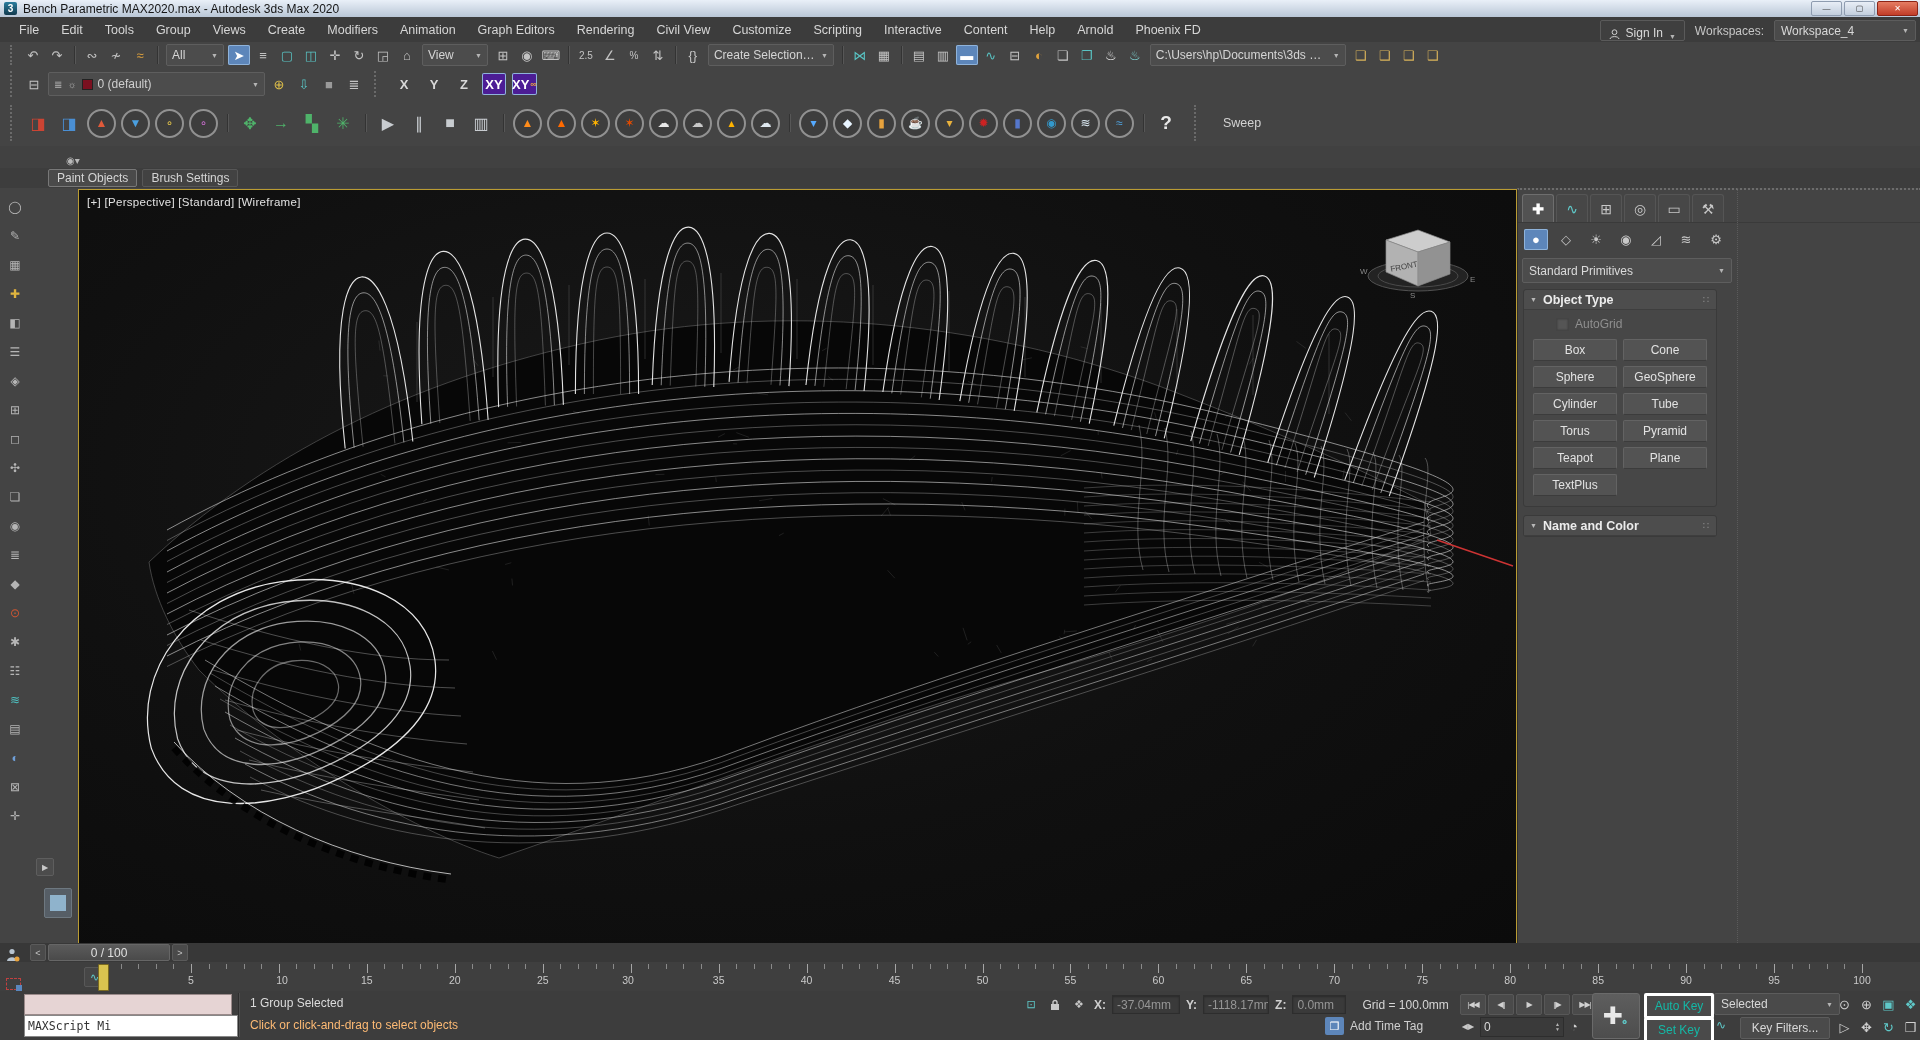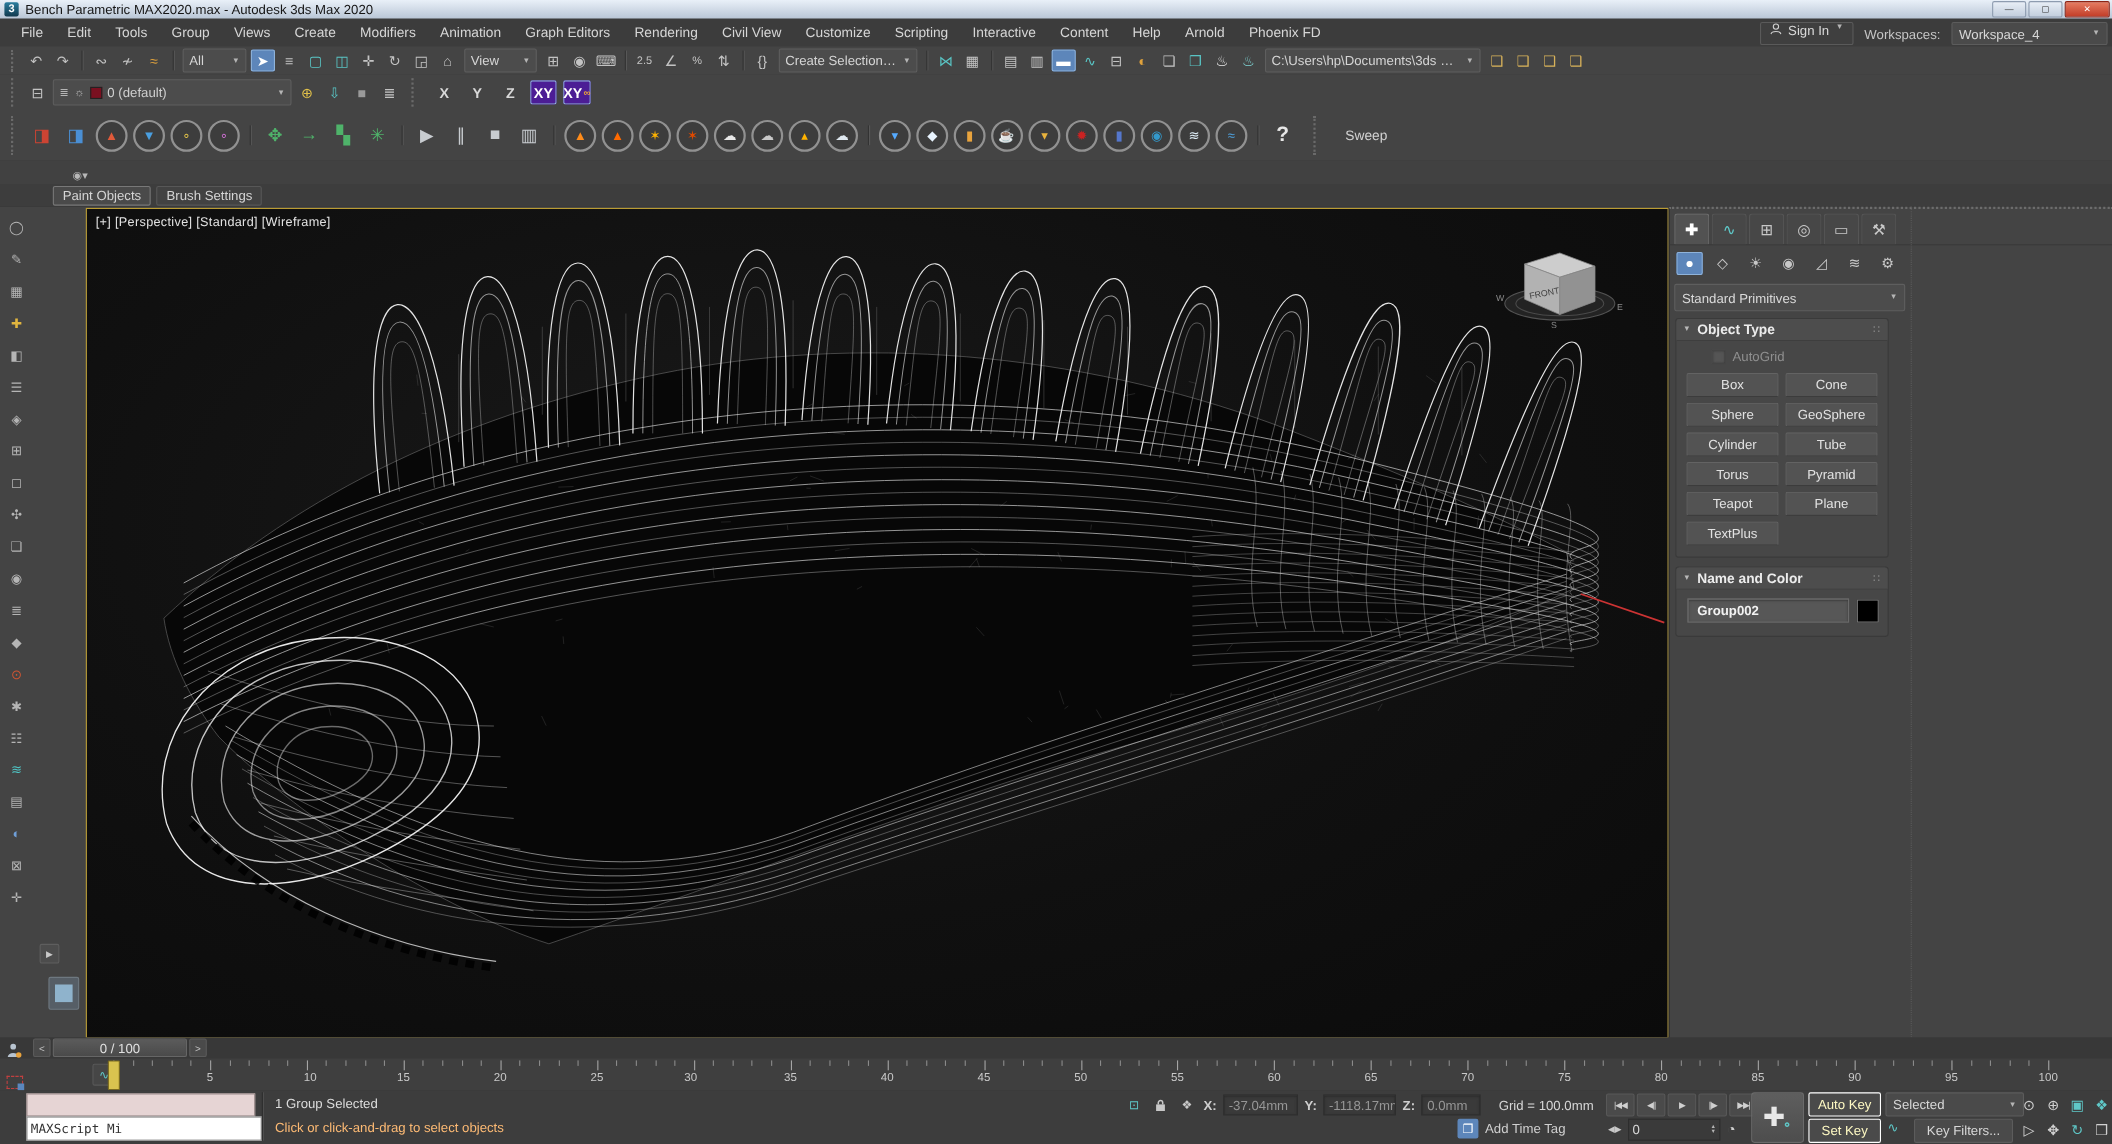--- a/index.html
+++ b/index.html
@@ -12,21 +12,21 @@
     font-weight:bold;font-size:10px;display:flex;align-items:center;justify-content:center;border-radius:2px}
   .apptitle{font-size:12px;color:#151515;white-space:nowrap}
   .winbtns{margin-left:auto;display:flex;gap:2px}
   .winbtn{width:29px;height:13px;display:flex;align-items:center;justify-content:center;font-size:8px;
     background:linear-gradient(#e8eef6,#c2cedd);border:1px solid #8e9cb0;border-radius:2px;color:#333}
   .winbtn.close{background:linear-gradient(#e57d63,#c23d28);color:#fff;border-color:#8d2416;width:39px}
   
   .menubar{top:17px;height:25px;background:#3c3c3c;border-bottom:1px solid #333;display:flex;align-items:center;padding-left:8px}
   .menu-item{padding:0 11px;color:#d6d6d6;font-size:12.5px;height:100%;display:flex;align-items:center}
   .mb-right{position:absolute;right:4px;top:3px;display:flex;align-items:center;gap:10px}
-  .signin{display:flex;align-items:flex-start;gap:6px;background:#3f3f3f;border:1px solid #5a5a5a;border-radius:2px;height:19px;padding:0 8px;color:#dadada}
+  .signin{display:flex;align-items:flex-end;gap:6px;background:#3f3f3f;border:1px solid #5a5a5a;border-radius:2px;height:19px;padding:0 8px;color:#dadada}
   .wslabel{color:#c6c6c6}
   .wsdd{display:flex;align-items:center;justify-content:space-between;width:128px;height:19px;background:#4a4a4a;border:1px solid #5c5c5c;border-radius:2px;padding:0 6px;color:#d8d8d8}
   .caret{font-size:7px;color:#b5b5b5}
   
   .toolbar1{top:42px;height:26px;background:#444;border-bottom:1px solid #3b3b3b;display:flex;align-items:center;gap:2px;padding-left:10px}
   .toolbar2{top:68px;height:32px;background:#444;border-bottom:1px solid #3b3b3b;display:flex;align-items:center;gap:3px;padding-left:10px}
   .pfxbar{top:100px;height:46px;background:#444;border-bottom:1px solid #383838;display:flex;align-items:center;gap:5px;padding-left:10px}
   .handle{width:4px;height:80%;border-left:2px dotted #6a6a6a;margin-right:4px}
   .tb-icon{min-width:22px;height:20px;display:inline-flex;align-items:center;justify-content:center;color:#c3c3c3;font-size:13px;border-radius:2px}
   .tb-icon.on{background:#5d86ba;color:#fff;box-shadow:inset 0 0 0 1px #8fb3da}
@@ -128,22 +128,22 @@
   .pb-btn{width:24px;height:19px;background:#4a4a4a;border:1px solid #585858;border-radius:2px;color:#d0d0d0;
     display:flex;align-items:center;justify-content:center;font-size:8px;letter-spacing:-1px}
   .keytoggle{position:absolute;left:4px;top:26px;width:16px;height:18px;color:#c8c8c8;font-size:8px;display:flex;align-items:center;justify-content:center}
   .framefield{position:absolute;left:24px;top:26px;width:76px;height:18px;background:#3a3a3a;border:1px solid #2d2d2d;
     display:flex;align-items:center;justify-content:space-between;padding:0 3px;color:#d8d8d8}
   .spin{display:flex;flex-direction:column;font-size:5px;color:#b5b5b5;line-height:5px}
   .clock{position:absolute;left:108px;top:26px;width:20px;height:18px;color:#d0d0d0;font-size:13px;display:flex;align-items:center;justify-content:center}
   .bigkey{position:absolute;left:136px;top:2px;width:46px;height:44px;background:linear-gradient(#5e5e5e,#4d4d4d);border:1px solid #6a6a6a;
     border-radius:3px;display:flex;align-items:center;justify-content:center;color:#e8e8e8;font-size:24px}
   .bigkey b{color:#5fc8c8;font-size:11px;margin-left:-3px;margin-top:12px}
-  .akbtn{position:absolute;width:64px;height:20px;background:#4a4a4a;border:1px solid #ffffff;border-radius:2px;
-    display:flex;align-items:center;justify-content:center;color:#fef9c3}
+  .akbtn{position:absolute;width:64px;height:20px;background:#4a4a4a;border:3px solid #ffffff;border-radius:2px;
+    display:flex;align-items:center;justify-content:center;color:#14b8a6}
   .autokey{left:188px;top:2px}.setkey{left:188px;top:26px}
   .seldd{position:absolute;left:258px;top:2px;width:112px;height:20px;background:#4a4a4a;border:1px solid #5c5c5c;border-radius:2px;
     display:flex;align-items:center;justify-content:space-between;padding:0 6px;color:#d8d8d8}
   .kficon{position:absolute;left:260px;top:27px;color:#5fc8c8;font-size:12px}
   .kfbtn{position:absolute;left:284px;top:26px;width:88px;height:20px;background:#4a4a4a;border:1px solid #5c5c5c;border-radius:2px;
     display:flex;align-items:center;justify-content:center;color:#d8d8d8}
   .nav{position:absolute;left:378px;top:2px;display:grid;grid-template-columns:repeat(4,21px);grid-auto-rows:22px;gap:1px}
   .nav-ic{display:flex;align-items:center;justify-content:center;color:#d0d0d0;font-size:13px}
   .nav-ic.teal{color:#5fc8c8}
   .blicons{position:absolute;left:3px;top:946px;display:flex;flex-direction:column;gap:9px;z-index:4}
@@ -664,24 +664,20 @@
               <span class="ot-btn">TextPlus</span>
             </div>
         </div>
       </div>
       <div class="rollout">
         <div class="ro-head">
           <span class="ro-arr">▼</span>
           <span class="ro-title">Name and Color</span>
           <span class="grip">∷</span>
         </div>
-        <div class="nc-body">
-          <div class="name-field">Group002</div>
-          <span class="cswatch"></span>
-        </div>
       </div>
     </div>
     <div class="cp-divider"></div>
   </div>
 
   <div class="row sliderrow">
     <span class="ts-btn">&lt;</span>
     <span class="ts-handle">0 / 100</span>
     <span class="ts-btn next">&gt;</span>
   </div>

